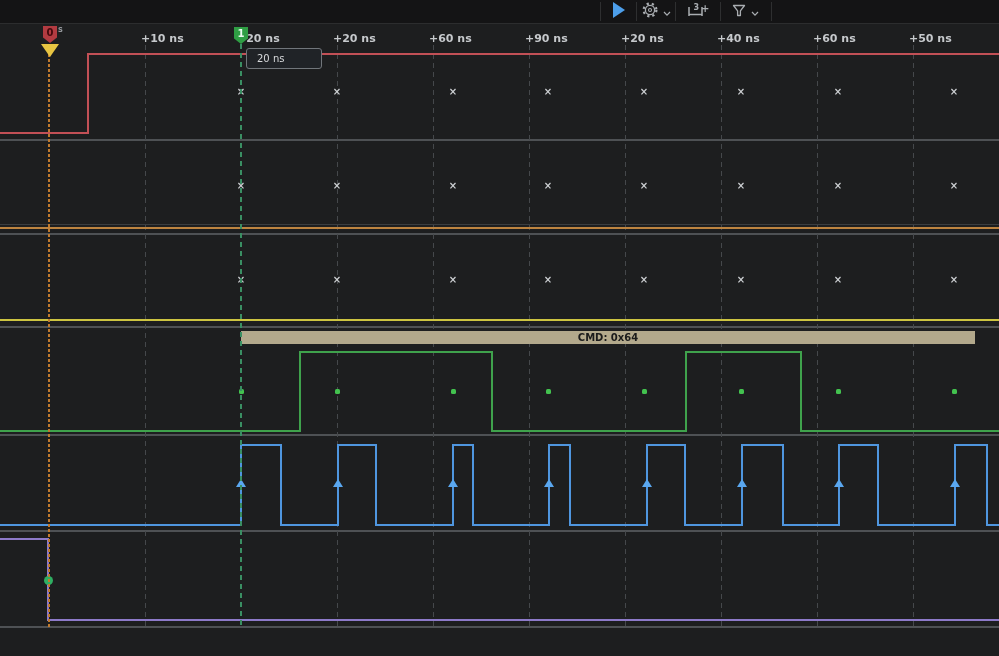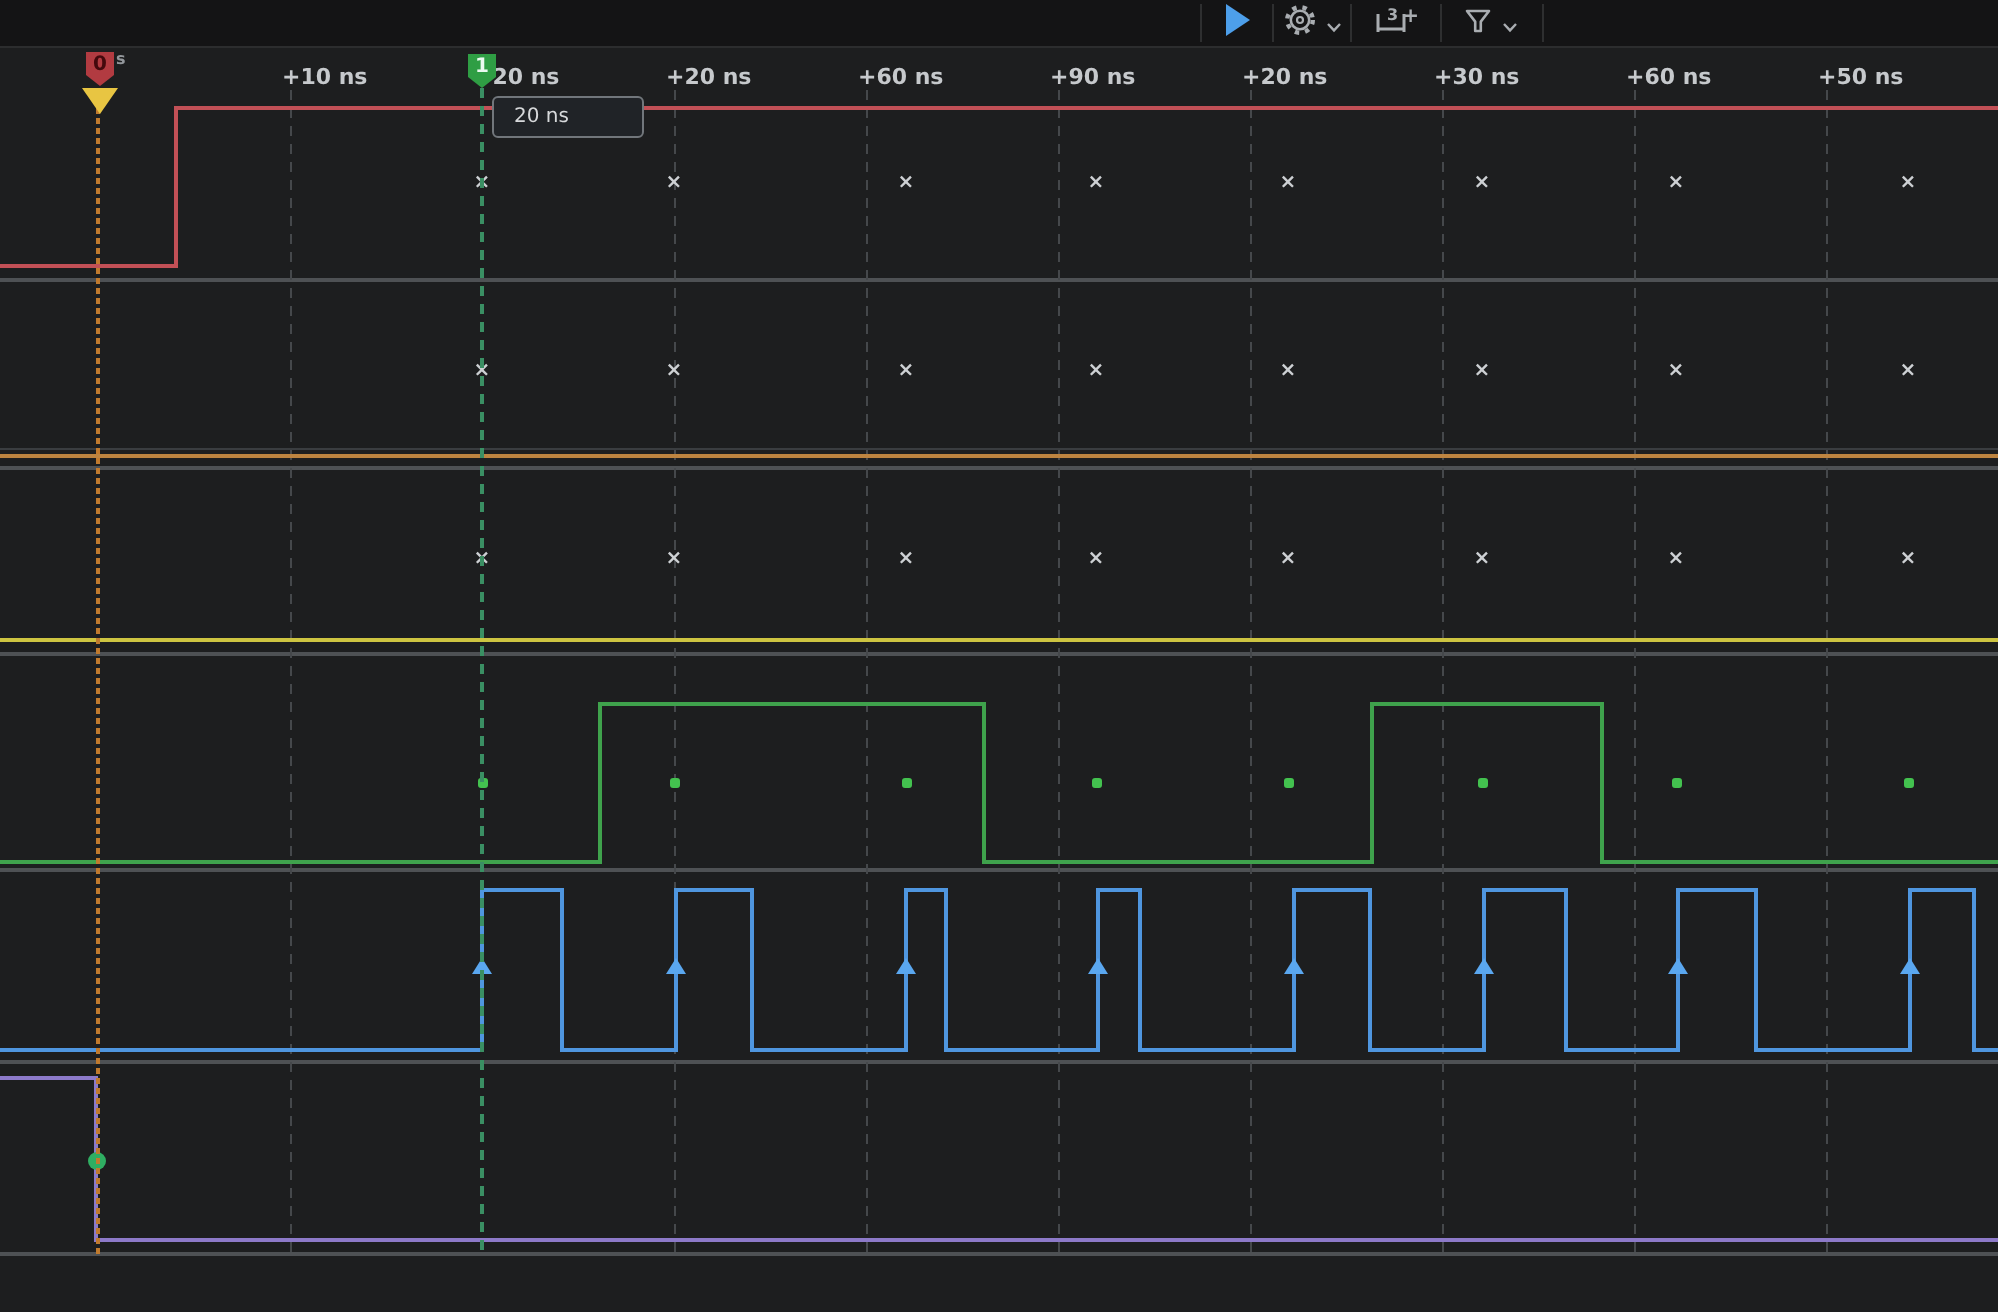--- a/index.html
+++ b/index.html
@@ -76,21 +76,21 @@
     <div class="tb-sep" style="left:771px"></div>
   </div>
 
   <div id="ruler" class="abs" style="left:0;top:24px;width:999px;height:20px">
       <div style="position: absolute; left: 141px; top: 8px; font: 700 11px &quot;DejaVu Sans&quot;, sans-serif; color: rgb(198, 201, 204); white-space: nowrap;">+10 ns</div>
       <div style="position: absolute; left: 237px; top: 8px; font: 700 11px &quot;DejaVu Sans&quot;, sans-serif; color: rgb(198, 201, 204); white-space: nowrap;">+20 ns</div>
       <div style="position: absolute; left: 333px; top: 8px; font: 700 11px &quot;DejaVu Sans&quot;, sans-serif; color: rgb(198, 201, 204); white-space: nowrap;">+20 ns</div>
       <div style="position: absolute; left: 429px; top: 8px; font: 700 11px &quot;DejaVu Sans&quot;, sans-serif; color: rgb(198, 201, 204); white-space: nowrap;">+60 ns</div>
       <div style="position: absolute; left: 525px; top: 8px; font: 700 11px &quot;DejaVu Sans&quot;, sans-serif; color: rgb(198, 201, 204); white-space: nowrap;">+90 ns</div>
       <div style="position: absolute; left: 621px; top: 8px; font: 700 11px &quot;DejaVu Sans&quot;, sans-serif; color: rgb(198, 201, 204); white-space: nowrap;">+20 ns</div>
-      <div style="position: absolute; left: 717px; top: 8px; font: 700 11px &quot;DejaVu Sans&quot;, sans-serif; color: rgb(198, 201, 204); white-space: nowrap;">+30 ns</div>
+      <div style="position: absolute; left: 717px; top: 8px; font: 700 11px &quot;DejaVu Sans&quot;, sans-serif; color: rgb(198, 201, 204); white-space: nowrap;">+40 ns</div>
       <div style="position: absolute; left: 813px; top: 8px; font: 700 11px &quot;DejaVu Sans&quot;, sans-serif; color: rgb(198, 201, 204); white-space: nowrap;">+60 ns</div>
       <div style="position: absolute; left: 909px; top: 8px; font: 700 11px &quot;DejaVu Sans&quot;, sans-serif; color: rgb(198, 201, 204); white-space: nowrap;">+50 ns</div>
     </div>
   <div id="wave" class="abs" style="left:0;top:0;width:999px;height:656px">
       <div style="position: absolute; left: 0px; top: 139px; width: 999px; height: 2px; background: rgb(78, 81, 84);"></div>
       <div style="position: absolute; left: 0px; top: 224px; width: 999px; height: 1px; background: rgb(58, 61, 64);"></div>
       <div style="position: absolute; left: 0px; top: 233px; width: 999px; height: 2px; background: rgb(78, 81, 84);"></div>
       <div style="position: absolute; left: 0px; top: 326px; width: 999px; height: 2px; background: rgb(78, 81, 84);"></div>
       <div style="position: absolute; left: 0px; top: 434px; width: 999px; height: 2px; background: rgb(78, 81, 84);"></div>
       <div style="position: absolute; left: 0px; top: 530px; width: 999px; height: 2px; background: rgb(78, 81, 84);"></div>
@@ -187,20 +187,21 @@
       <div style="position: absolute; left: 448px; top: 479px; width: 0px; height: 0px; border-left: 5px solid transparent; border-right: 5px solid transparent; border-bottom: 8px solid rgb(90, 167, 239);"></div>
       <div style="position: absolute; left: 544px; top: 479px; width: 0px; height: 0px; border-left: 5px solid transparent; border-right: 5px solid transparent; border-bottom: 8px solid rgb(90, 167, 239);"></div>
       <div style="position: absolute; left: 642px; top: 479px; width: 0px; height: 0px; border-left: 5px solid transparent; border-right: 5px solid transparent; border-bottom: 8px solid rgb(90, 167, 239);"></div>
       <div style="position: absolute; left: 737px; top: 479px; width: 0px; height: 0px; border-left: 5px solid transparent; border-right: 5px solid transparent; border-bottom: 8px solid rgb(90, 167, 239);"></div>
       <div style="position: absolute; left: 834px; top: 479px; width: 0px; height: 0px; border-left: 5px solid transparent; border-right: 5px solid transparent; border-bottom: 8px solid rgb(90, 167, 239);"></div>
       <div style="position: absolute; left: 950px; top: 479px; width: 0px; height: 0px; border-left: 5px solid transparent; border-right: 5px solid transparent; border-bottom: 8px solid rgb(90, 167, 239);"></div>
       <div style="position: absolute; left: 0px; top: 538px; width: 48px; height: 2px; background: rgb(141, 122, 201);"></div>
       <div style="position: absolute; left: 48px; top: 619px; width: 951px; height: 2px; background: rgb(141, 122, 201);"></div>
       <div style="position: absolute; left: 47px; top: 538px; width: 2px; height: 83px; background: rgb(141, 122, 201);"></div>
       <div style="position: absolute; left: 44px; top: 576px; width: 9px; height: 9px; background: rgb(47, 174, 98); border-radius: 50%;"></div>
+      <div style="position: absolute; left: 241px; top: 331px; width: 734px; height: 13px; background: rgb(179, 169, 140); color: rgb(27, 27, 27); font: 700 10px / 13px &quot;DejaVu Sans&quot;, sans-serif; text-align: center;">CMD: 0x64</div>
       <div style="position: absolute; left: 240px; top: 44px; width: 2px; height: 583px; background-image: repeating-linear-gradient(rgb(58, 143, 99) 0px, rgb(58, 143, 99) 5px, transparent 5px, transparent 9px);"></div>
       <div style="position: absolute; left: 48px; top: 44px; width: 2px; height: 583px; background-image: repeating-linear-gradient(rgb(192, 122, 46) 0px, rgb(192, 122, 46) 3px, transparent 3px, transparent 5px);"></div>
       <div style="position: absolute; left: 43px; top: 26px; background: rgb(178, 59, 65); color: rgb(68, 9, 13); width: 14px; height: 17px; text-align: center; font: 700 10px / 13px &quot;DejaVu Sans&quot;, sans-serif; clip-path: polygon(0px 0px, 100% 0px, 100% 68%, 50% 100%, 0px 68%);">0</div>
       <div style="position: absolute; left: 58px; top: 25px; font: 700 8px &quot;DejaVu Sans&quot;, sans-serif; color: rgb(147, 151, 155);">s</div>
       <div style="position: absolute; left: 41px; top: 44px; width: 0px; height: 0px; border-left: 9px solid transparent; border-right: 9px solid transparent; border-top: 13px solid rgb(232, 197, 66);"></div>
       <div style="position: absolute; left: 234px; top: 27px; background: rgb(47, 158, 68); color: rgb(234, 250, 240); width: 14px; height: 17px; text-align: center; font: 700 10px / 13px &quot;DejaVu Sans&quot;, sans-serif; clip-path: polygon(0px 0px, 100% 0px, 100% 68%, 50% 100%, 0px 68%);">1</div>
       <div style="position: absolute; left: 246px; top: 48px; width: 64px; height: 19px; background: rgb(32, 35, 39); border: 1px solid rgb(113, 118, 123); border-radius: 3px; color: rgb(215, 217, 219); font: 10px / 19px &quot;DejaVu Sans&quot;, sans-serif; padding-left: 10px;">20 ns</div>
     </div>
 </div>
 

